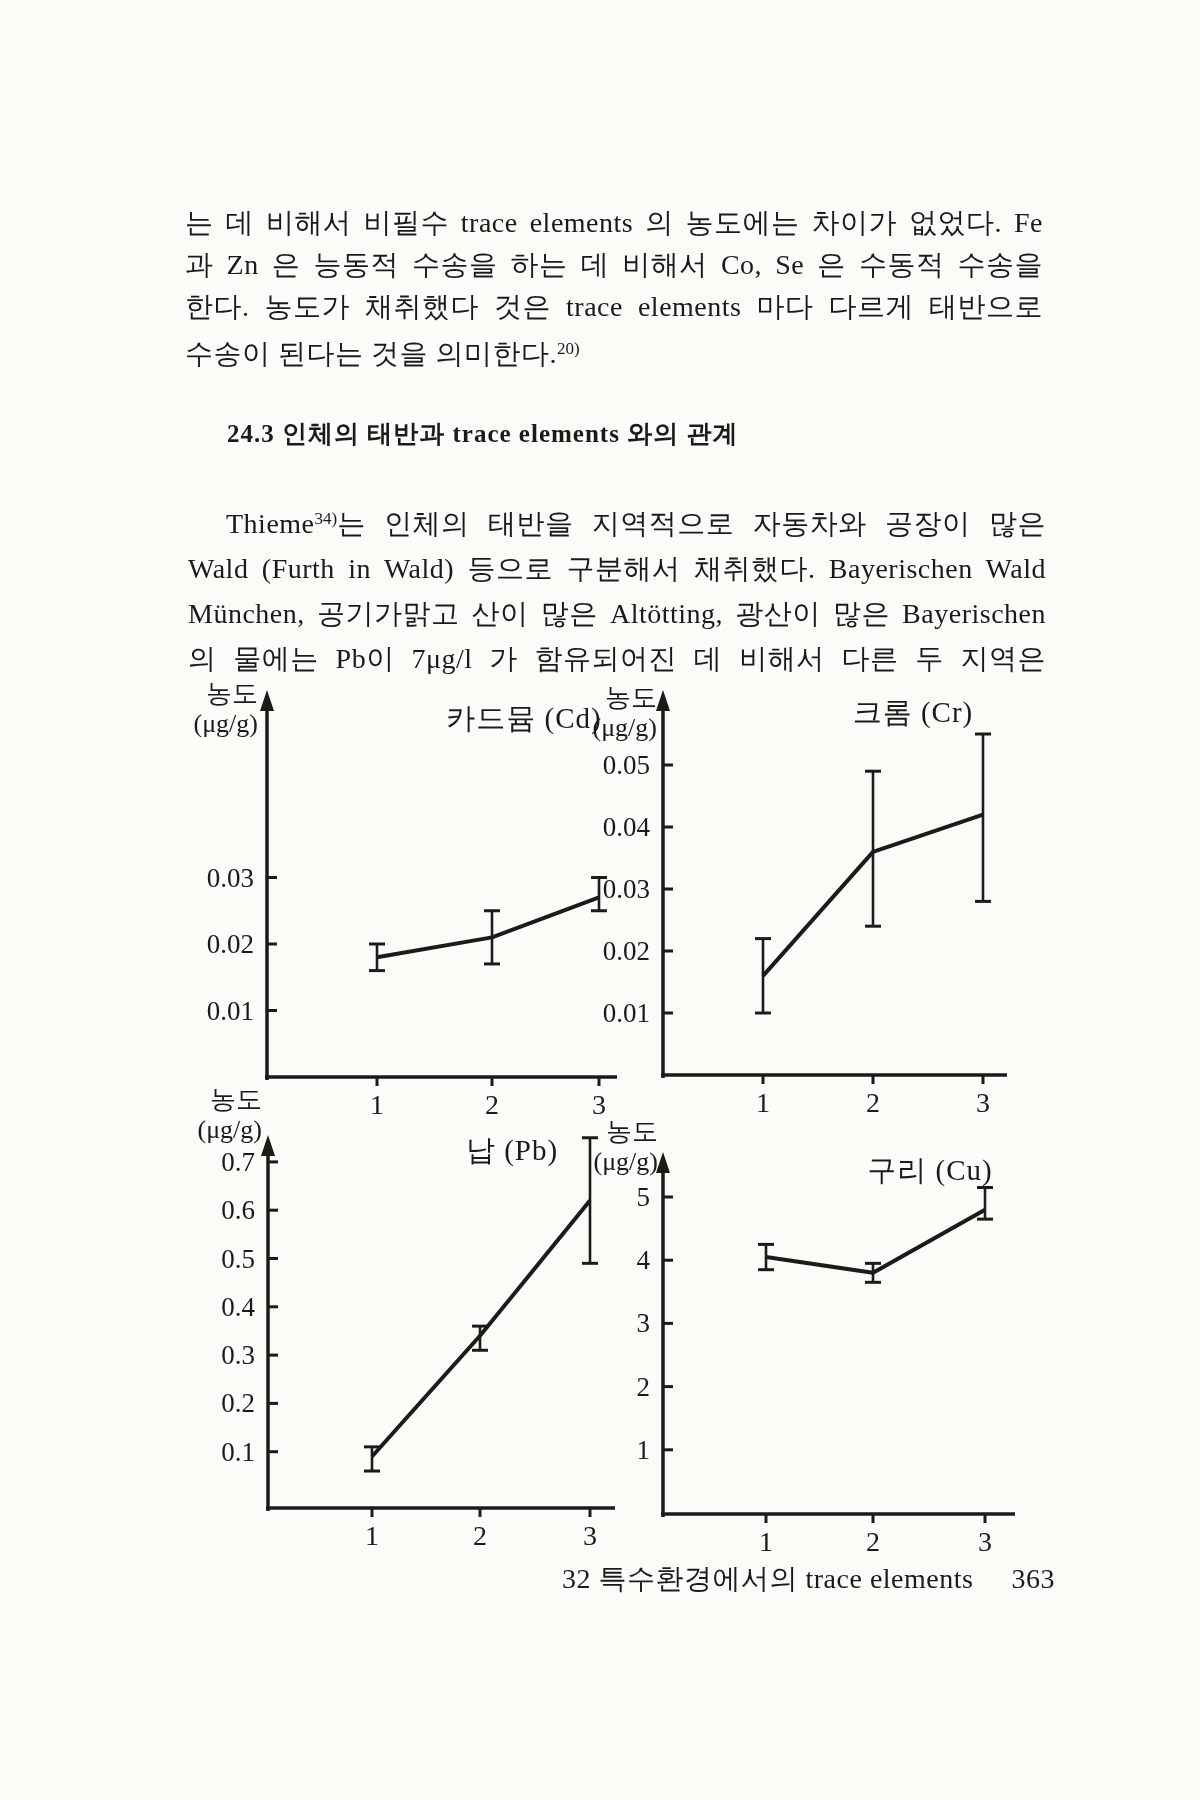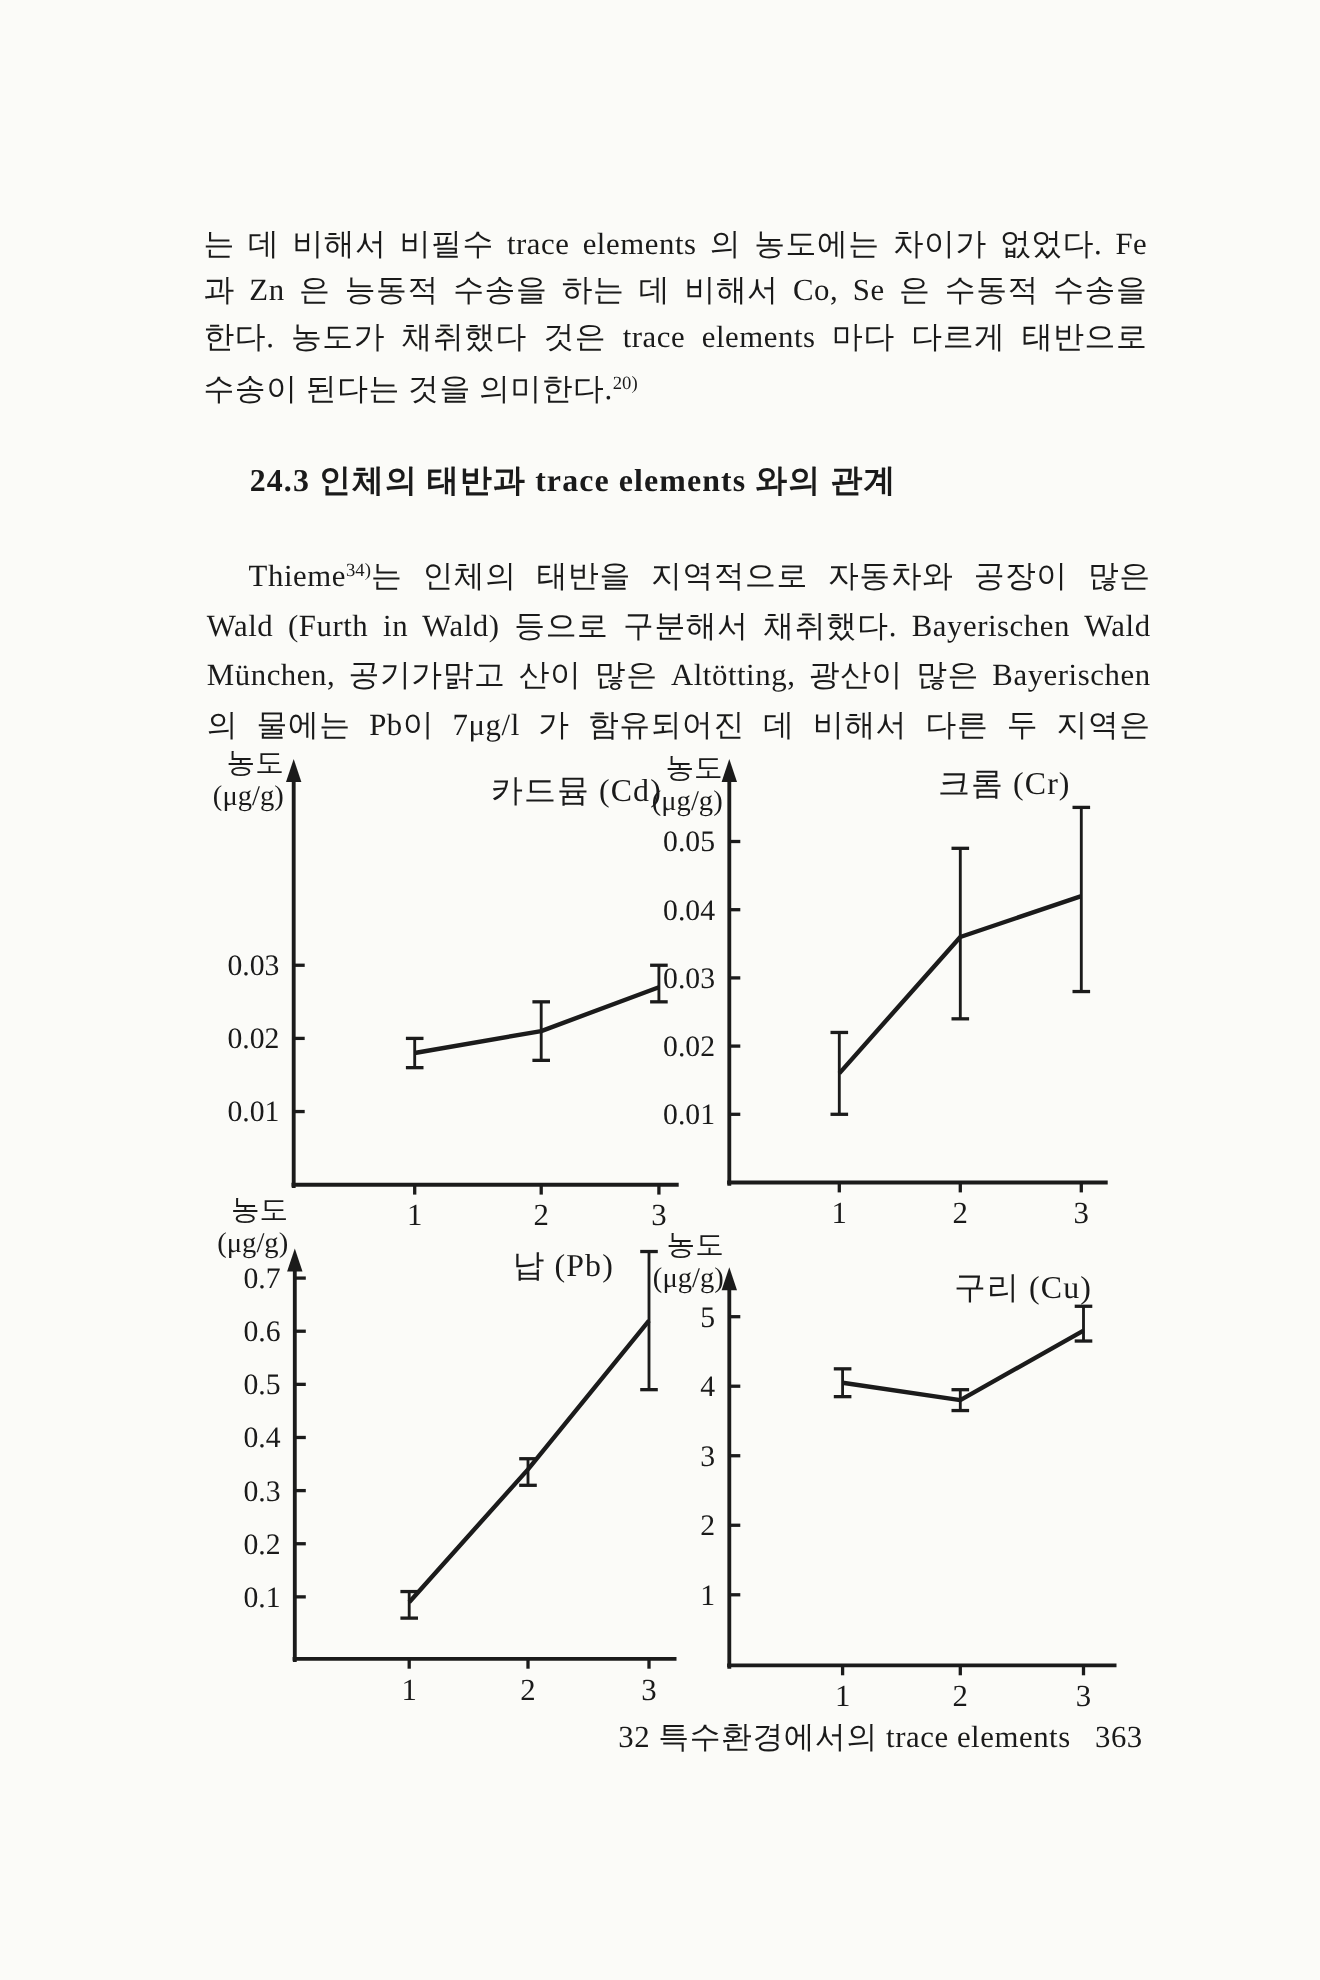--- a/index.html
+++ b/index.html
@@ -17,42 +17,42 @@
     text-align:justify;text-align-last:justify;
   }
   .para .line.natural{text-align:right;text-align-last:left;white-space:normal;}
   #para1{left:185px;top:202px;}
   #para2{left:188px;top:496px;}
   #para2 .line{line-height:45px;}
   .indent{text-indent:38px;}
   sup.fn{font-size:17px;vertical-align:9px;letter-spacing:0;}
   .heading{
     position:absolute;left:227px;top:417px;margin:0;
-    font-size:29px;font-weight:bold;letter-spacing:1px;white-space:nowrap;
+    font-size:25px;font-weight:bold;letter-spacing:1px;white-space:nowrap;
   }
   
   #figure{position:absolute;left:0;top:0;pointer-events:none;}
   .ax,.tick,.err,.errc,.series{stroke:#1b1b1b;fill:none;}
   .ax{stroke-width:3.5;}
   .tick{stroke-width:3;}
   .err{stroke-width:2.6;}
   .errc{stroke-width:3;}
   .series{stroke-width:4;stroke-linejoin:round;}
   .arrow{fill:#1b1b1b;stroke:none;}
   text{fill:#1a1a1a;font-family:"Liberation Serif","DejaVu Serif",serif;}
   .xlab{font-size:28px;text-anchor:middle;}
   .ylab{font-size:27px;text-anchor:end;}
   .ctitle{font-size:29px;text-anchor:middle;letter-spacing:1px;}
   .cylab{font-size:26px;text-anchor:end;}
   
   .footer{
     position:absolute;left:562px;top:1560px;font-size:28px;
     letter-spacing:.5px;white-space:nowrap;
   }
-  .footer .pageno{margin-left:22px;}
+  .footer .pageno{margin-left:38px;}
 </style>
 </head>
 <body>
 
 <div class="page">
 
   <div class="para" id="para1">
     <div class="line">는 데 비해서 비필수 trace elements 의 농도에는 차이가 없었다. Fe</div>
     <div class="line">과 Zn 은 능동적 수송을 하는 데 비해서 Co, Se 은 수동적 수송을</div>
     <div class="line">한다. 농도가 채취했다 것은 trace elements 마다 다르게 태반으로</div>

